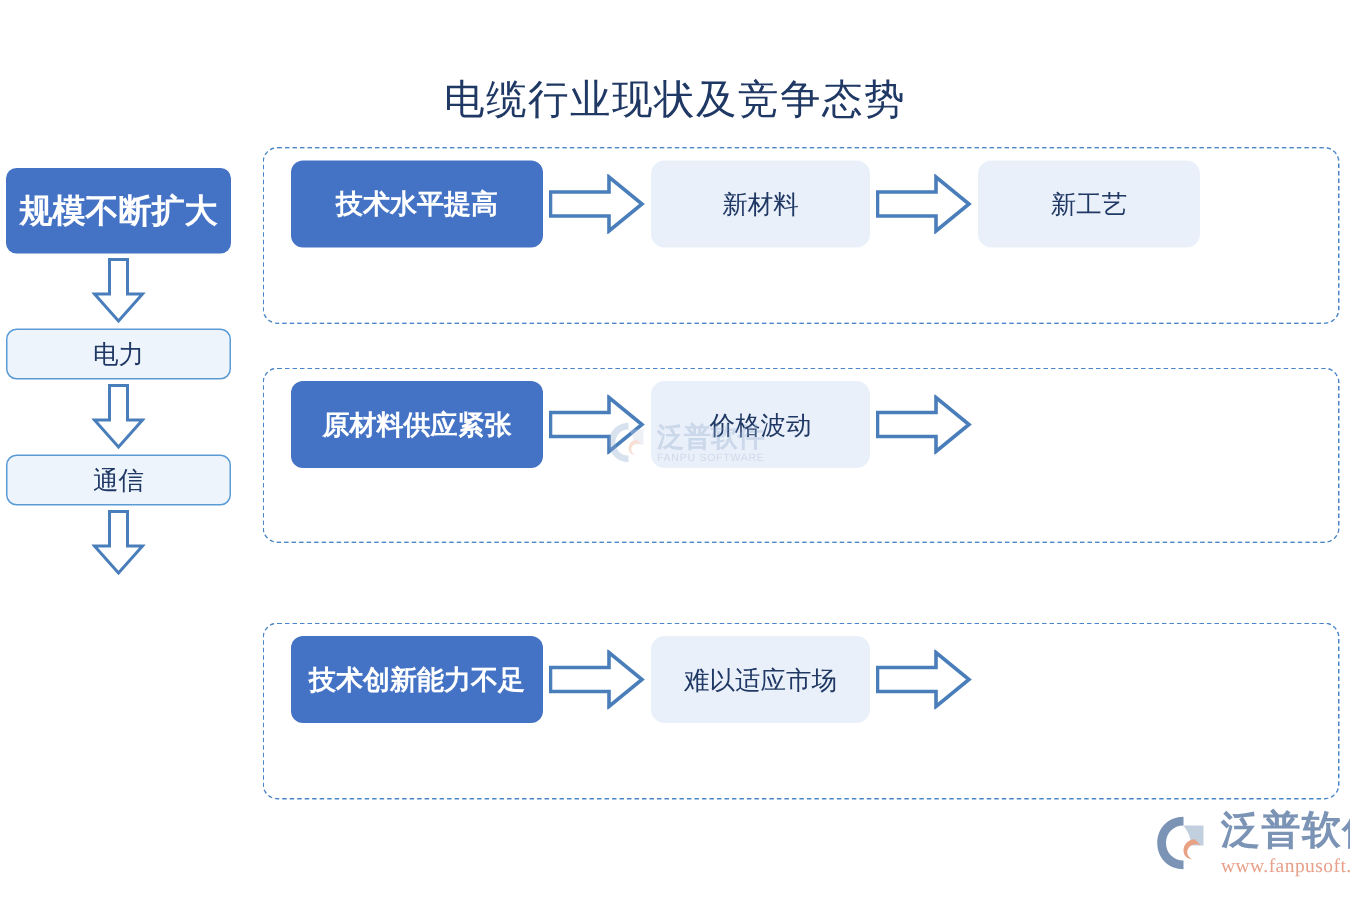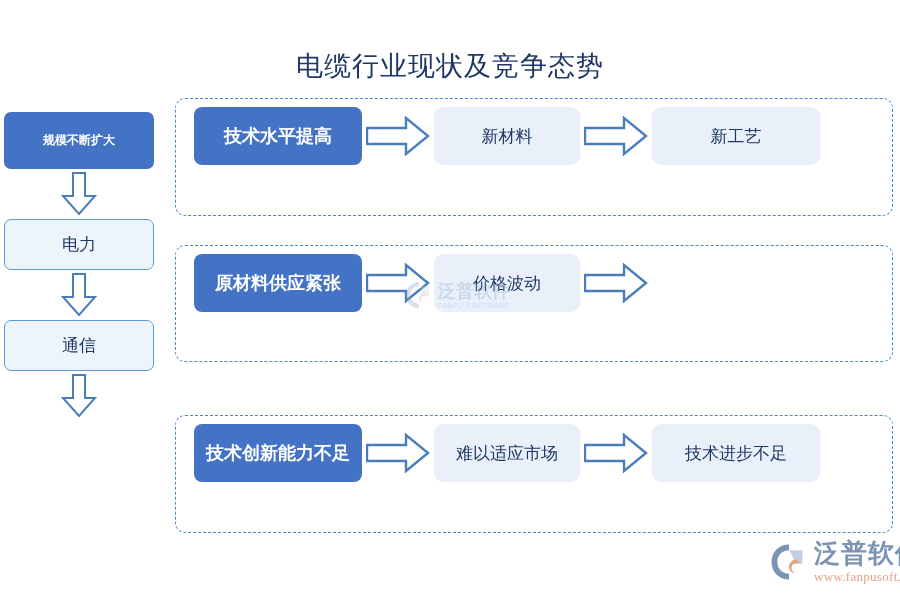--- a/index.html
+++ b/index.html
@@ -71,27 +71,27 @@
 
   .box-soft {
     background: #eaf0fa;
     color: #1f3864;
     font-family: Liberation Mono, monospace;
   }
 
   .left-box-primary {
     width: 150px;
     height: 57px;
-    font-size: 12px;
+    font-size: 22px;
     border-radius: 7px;
   }
 
   .left-box-outline {
     width: 150px;
-    height: 51px;
+    height: 34px;
     font-size: 17px;
     border-radius: 7px;
   }
 
   .arrow-down-wrap {
     width: 150px;
     height: 50px;
     display: flex;
     align-items: center;
     justify-content: center;
@@ -137,21 +137,21 @@
 
   .flow-soft {
     width: 146px;
     height: 58px;
     font-size: 17px;
     border-radius: 9px;
     flex: none;
   }
 
   .flow-soft.wide {
-    width: 168px;
+    width: 148px;
   }
 
   
   .watermark {
     position: absolute;
     display: flex;
     align-items: center;
     opacity: 0.33;
     pointer-events: none;
   }
@@ -285,21 +285,20 @@
         <svg width="64" height="40" viewBox="0 0 64 40">
           <polygon points="1,12 40,12 40,2 62,20 40,38 40,28 1,28" fill="#ffffff" stroke="#4a7ebb" stroke-width="2.4" stroke-linejoin="miter"></polygon>
         </svg>
       </div>
       <div class="box box-soft flow-soft">难以适应市场</div>
       <div class="arrow-right-wrap">
         <svg width="64" height="40" viewBox="0 0 64 40">
           <polygon points="1,12 40,12 40,2 62,20 40,38 40,28 1,28" fill="#ffffff" stroke="#4a7ebb" stroke-width="2.4" stroke-linejoin="miter"></polygon>
         </svg>
       </div>
-      <div class="box box-soft flow-soft wide">技术进步不足</div>
     </div>
   </div>
 
   <div class="watermark" id="watermark-center">
     <svg class="wm-mark" width="30" height="30" viewBox="0 0 48 48">
       <path d="M24 3 C12 3 3 12 3 24 C3 36 12 45 24 45 L24 38 C16 38 10 32 10 24 C10 16 16 10 24 10 Z" fill="#8aa8cc"></path>
       <path d="M24 10 L40 10 L40 26 L30 26 C30 19 27 14 24 10 Z" fill="#c9d6e6"></path>
       <path d="M33 21 C28 21 24 25 24 30 C24 34 27 37 31 37 C27 35 26 31 28 28 C30 25 34 24 38 26 Z" fill="#e9a184"></path>
     </svg>
     <div class="wm-textblock">

